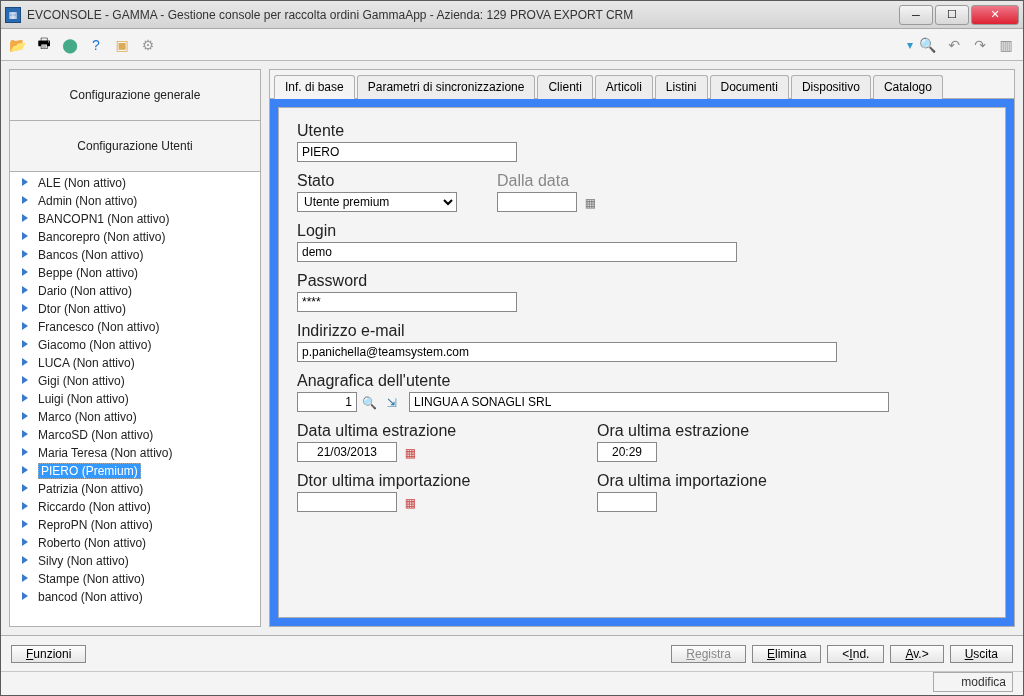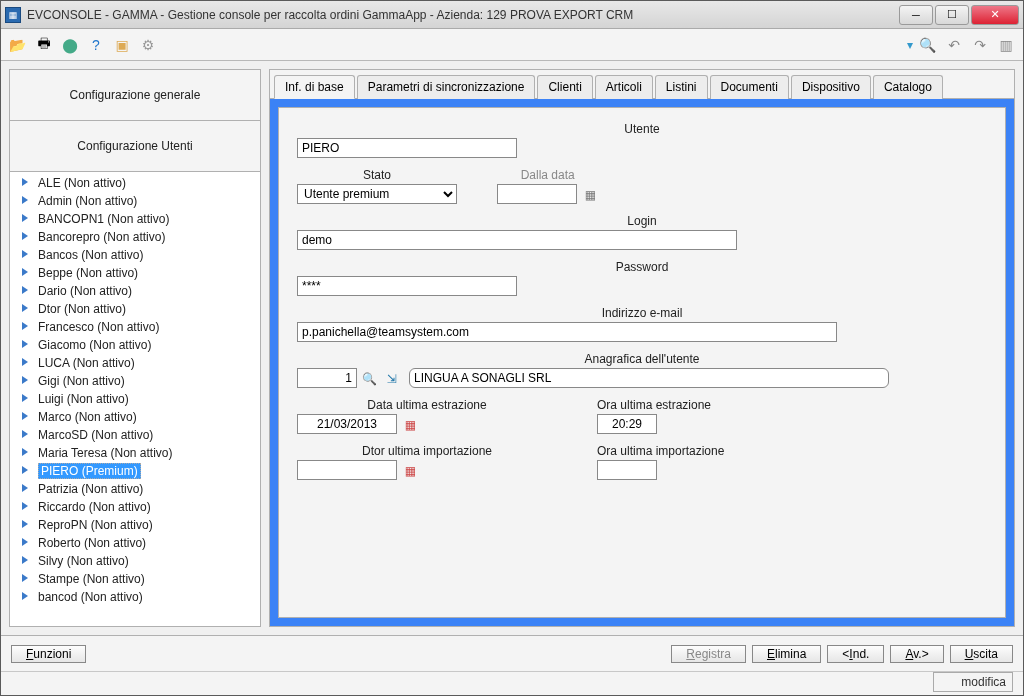--- a/index.html
+++ b/index.html
@@ -27,21 +27,21 @@
 .tree-item::before { content: ""; position: absolute; left: 12px; top: 4px; width: 0; height: 0; border-left: 6px solid #3b7ac9; border-top: 4px solid transparent; border-bottom: 4px solid transparent; }
 .tree-item.selected span { background: #3399ff; color: #fff; padding: 0 2px; border: 1px dotted #aaa; }
 
 .right-col { flex: 1; display: flex; flex-direction: column; border: 1px solid #b0b0b0; background: #3b82f6; }
 .tabs-row { display: flex; padding: 4px 4px 0 4px; gap: 0; border-bottom: 1px solid #b0b0b0; background: #f4f4f4; }
 .tab { padding: 4px 10px; font-size: 12px; border: 1px solid #b0b0b0; border-bottom: none; background: #ededed; margin-right: 2px; border-radius: 3px 3px 0 0; position: relative; top: 1px; cursor: pointer; }
 .tab.active { background: #f4f4f4; border-bottom: 1px solid #f4f4f4; }
 
 .tab-page { flex: 1; padding: 14px 18px; border: 1px solid #b0b0b0; margin: 8px; background: #f4f4f4; position: relative; }
 .field-row { margin-bottom: 10px; }
-.field-label { font-size: 12px; color: #222; display: block; margin-bottom: 2px; text-align: center; }
+.field-label { font-size: 16px; color: #222; display: block; margin-bottom: 2px; }
 .field-label.disabled { color: #888; }
 .text-input { height: 20px; border: 1px solid #888; background: #fff; padding: 0 4px; font-size: 12px; font-family: inherit; }
 .text-input.ro { background: #fff; }
 .select { height: 20px; border: 1px solid #888; background: #fff; font-size: 12px; padding: 0 2px; }
 .inline-group { display: flex; gap: 40px; }
 .small-icon { width: 16px; height: 16px; display: inline-flex; align-items: center; justify-content: center; font-size: 12px; vertical-align: middle; margin-left: 2px; color: #777; }
 .cal-icon { color: #c44; font-size: 12px; }
 
 .bottom-bar { height: 36px; border-top: 1px solid #b0b0b0; background: #f4f4f4; display: flex; align-items: center; padding: 0 10px; gap: 6px; }
 .btn { height: 18px; padding: 0 14px; border: 1px solid #888; background: linear-gradient(#fdfdfd, #e6e6e6); font-size: 12px; font-family: inherit; cursor: pointer; }
@@ -210,21 +210,21 @@
         <div class="field-row">
           <label class="field-label">Indirizzo e-mail</label>
           <input class="text-input" style="width: 540px;" value="p.panichella@teamsystem.com">
         </div>
 
         <div class="field-row">
           <label class="field-label">Anagrafica dell'utente</label>
           <input class="text-input" style="width: 60px; text-align: right;" value="1">
           <span class="small-icon">🔍</span>
           <span class="small-icon" style="color:#27a">⇲</span>
-          <input class="text-input ro" style="width: 480px; margin-left: 6px; border-radius: 6px;" value="LINGUA A SONAGLI SRL">
+          <input class="text-input ro" style="width: 480px; margin-left: 6px;" value="LINGUA A SONAGLI SRL">
         </div>
 
         <div class="inline-group">
           <div class="field-row" style="width:260px">
             <label class="field-label">Data ultima estrazione</label>
             <input class="text-input" style="width: 100px; text-align: center;" value="21/03/2013">
             <span class="small-icon cal-icon">▦</span>
           </div>
           <div class="field-row">
             <label class="field-label">Ora ultima estrazione</label>

